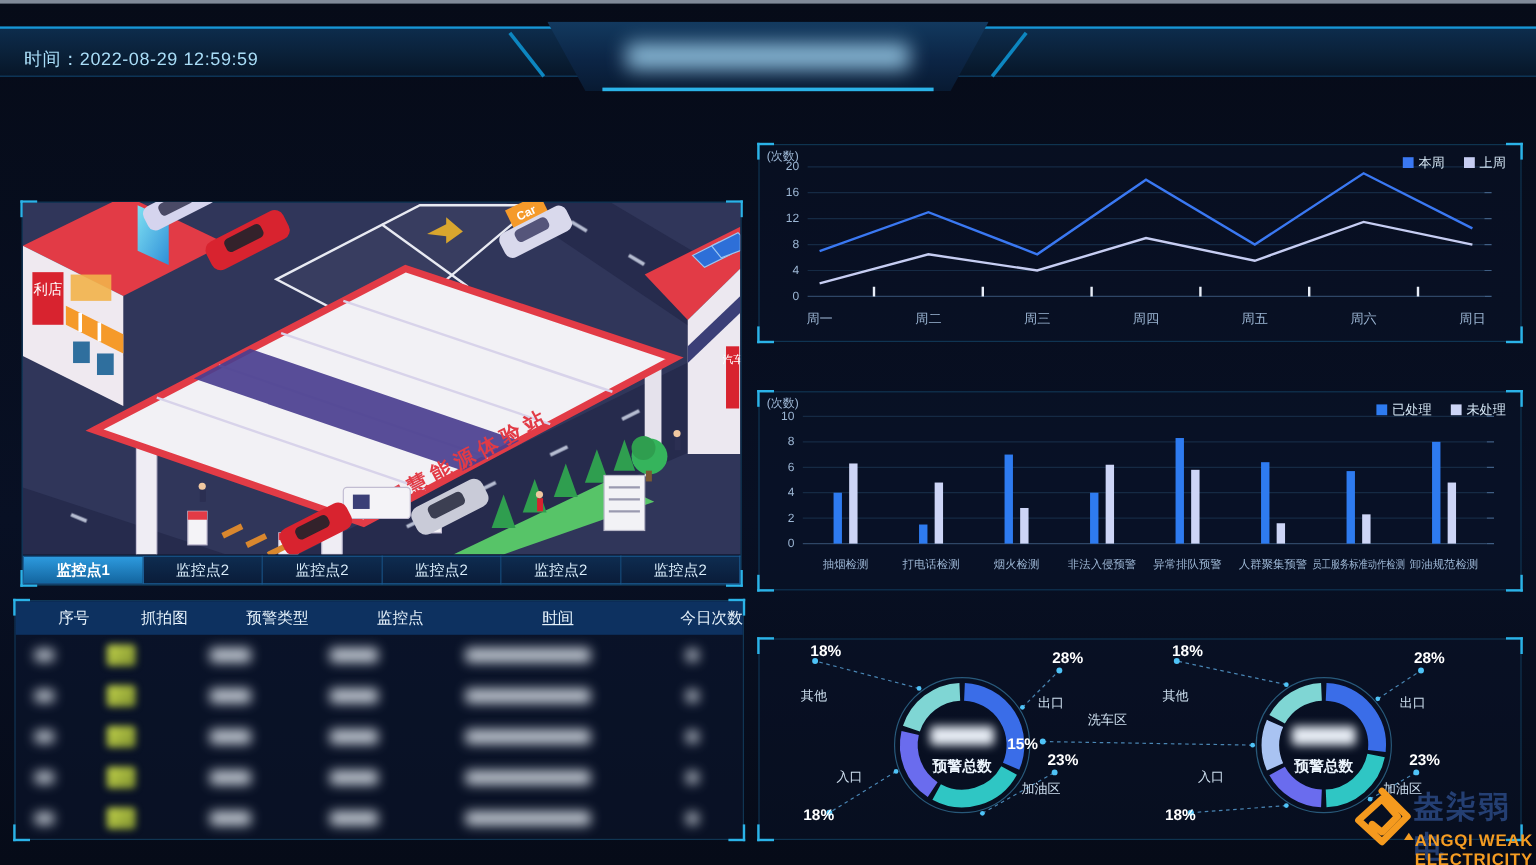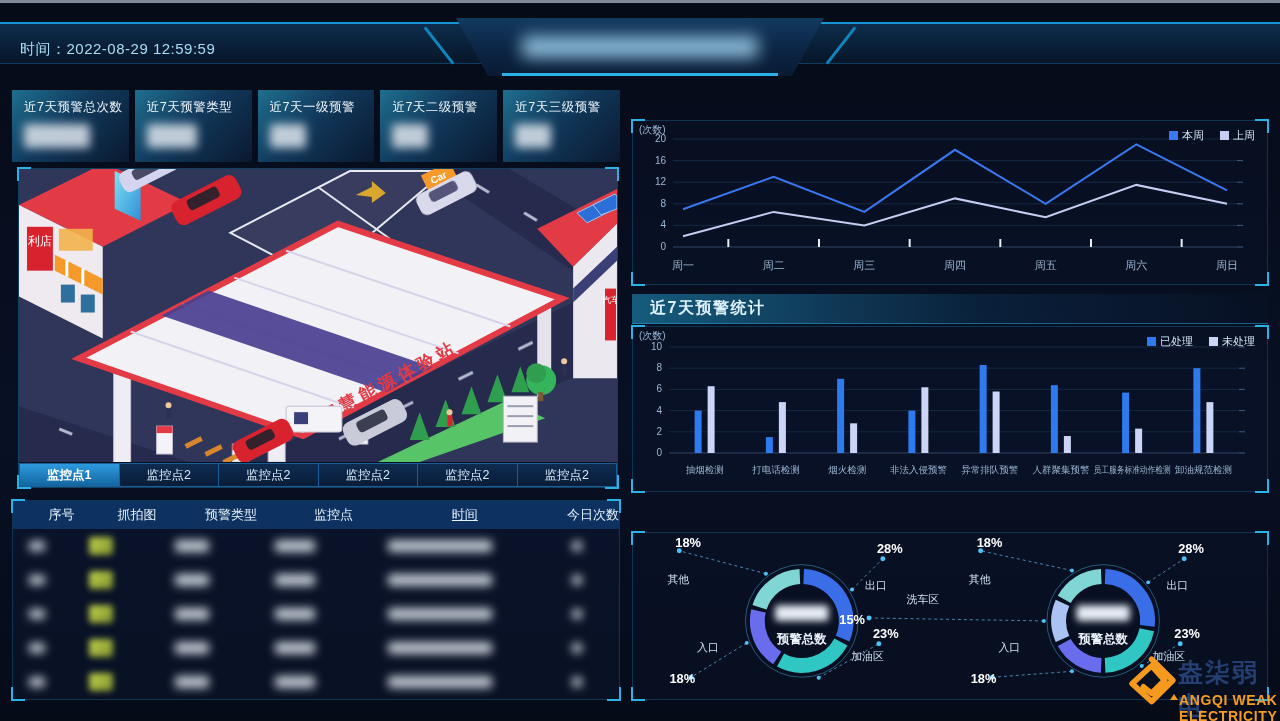--- a/index.html
+++ b/index.html
@@ -61,42 +61,20 @@
   <div class="topline"></div>
   <div class="band"></div>
   <div class="band-bottom"></div>
   <div class="time"><span>时间：</span><span>2022-08-29 12:59:59</span></div>
   <div class="banner"></div>
   <div class="blur-title"></div>
   <div class="banner-underline"></div>
   <div class="wing wingL"></div>
   <div class="wing wingR"></div>
 
-  <div class="cards">
-      <div class="card">
-        <div class="card-label">近7天预警总次数</div>
-        <div class="blob card-value" style="width: 66px;"></div>
-      </div>
-      <div class="card">
-        <div class="card-label">近7天预警类型</div>
-        <div class="blob card-value" style="width: 50px;"></div>
-      </div>
-      <div class="card">
-        <div class="card-label">近7天一级预警</div>
-        <div class="blob card-value" style="width: 36px;"></div>
-      </div>
-      <div class="card">
-        <div class="card-label">近7天二级预警</div>
-        <div class="blob card-value" style="width: 36px;"></div>
-      </div>
-      <div class="card">
-        <div class="card-label">近7天三级预警</div>
-        <div class="blob card-value" style="width: 36px;"></div>
-      </div>
-    </div>
 
   <div class="monitor">
     <span class="corner c-tl"></span>
     <span class="corner c-tr"></span>
     <span class="corner c-bl"></span>
     <span class="corner c-br"></span>
     <div class="scene">
       <svg width="598" height="293" viewBox="0 0 600 294">
         <defs>
           <linearGradient id="scr" x1="0" y1="0" x2="1" y2="1">
@@ -418,21 +396,20 @@
         <text x="50" y="148" text-anchor="middle" font-size="11" fill="#9db7d5">周一</text>
         <text x="140.66666666666669" y="148" text-anchor="middle" font-size="11" fill="#9db7d5">周二</text>
         <text x="231.33333333333334" y="148" text-anchor="middle" font-size="11" fill="#9db7d5">周三</text>
         <text x="322" y="148" text-anchor="middle" font-size="11" fill="#9db7d5">周四</text>
         <text x="412.6666666666667" y="148" text-anchor="middle" font-size="11" fill="#9db7d5">周五</text>
         <text x="503.3333333333333" y="148" text-anchor="middle" font-size="11" fill="#9db7d5">周六</text>
         <text x="594" y="148" text-anchor="middle" font-size="11" fill="#9db7d5">周日</text>
       </svg>
   </div>
 
-  <div class="panel-h" style="left:632px;top:294px;width:636px;">近7天预警统计</div>
   <div class="panel-c" style="left:632px;top:326px;width:636px;height:166px;">
     <span class="corner c-tl"></span>
     <span class="corner c-tr"></span>
     <span class="corner c-bl"></span>
     <span class="corner c-br"></span>
     <div class="legend" id="legend-bar">
         <div class="legend-item">
           <span class="sq" style="background: rgb(46, 123, 240);"></span>
           <span>已处理</span>
         </div>

